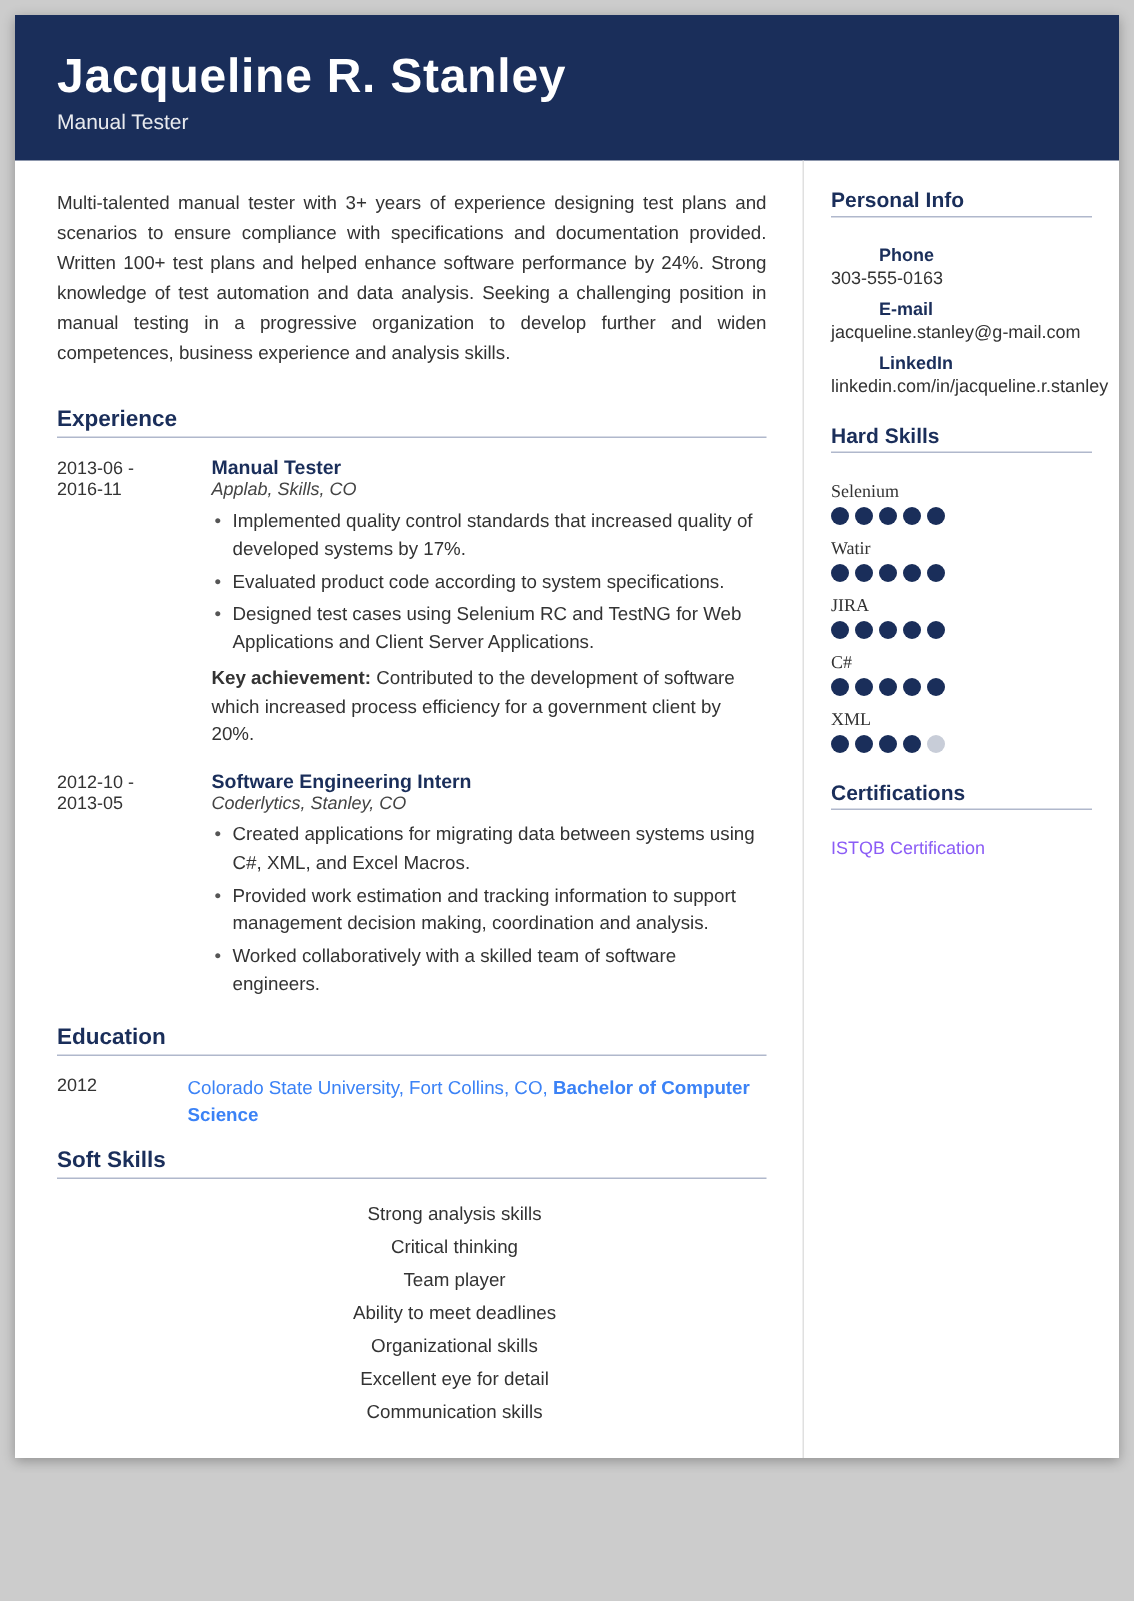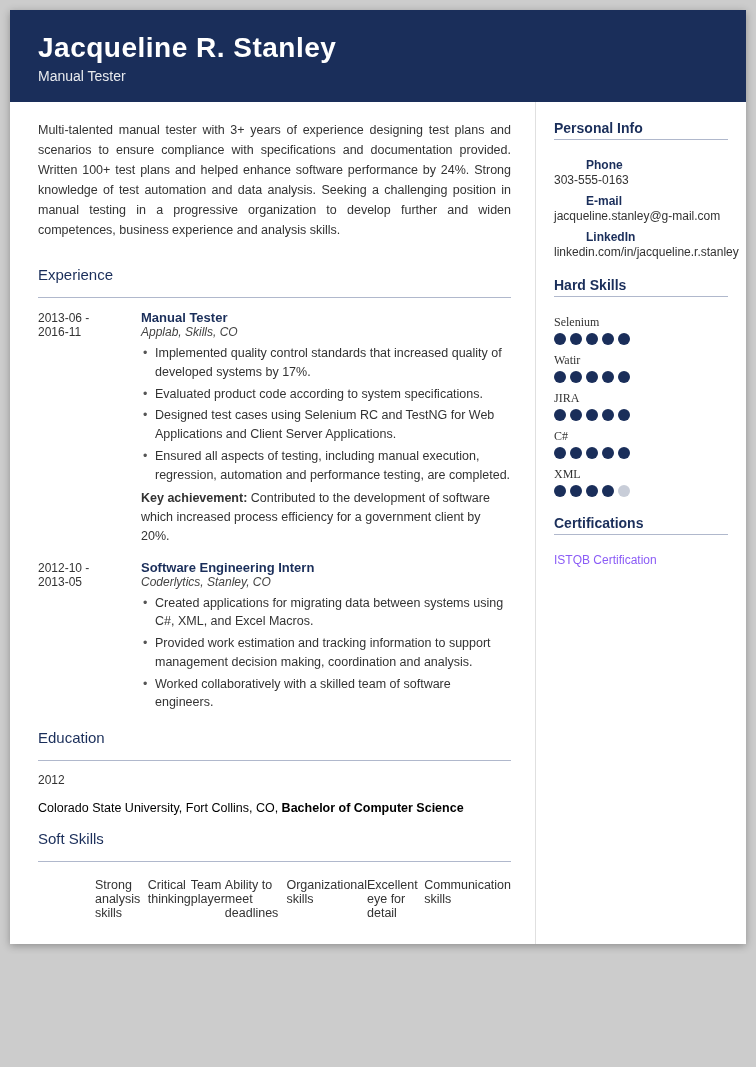--- a/index.html
+++ b/index.html
@@ -17,21 +17,21 @@
       background: #fff;
       box-shadow: 0 2px 8px rgba(0,0,0,0.3);
     }
     
     .header {
       background: #1a2e5a;
       color: #fff;
       padding: 22px 28px 18px 28px;
     }
     .header-name {
-      font-size: 28px;
+      font-size: 32px;
       font-weight: bold;
       letter-spacing: 0.5px;
     }
     .header-title {
       font-size: 14px;
       margin-top: 4px;
       opacity: 0.9;
     }
     
     .body {
@@ -54,24 +54,24 @@
     .summary {
       font-size: 12.5px;
       line-height: 1.6;
       color: #333;
       margin-bottom: 26px;
       text-align: justify;
     }
     
     .section-title {
       font-size: 15px;
-      font-weight: normal;
+      font-weight: bold;
       color: #1a2e5a;
       border-bottom: 1.5px solid #b0b8cc;
-      padding-bottom: 14px;
+      padding-bottom: 3px;
       margin-bottom: 12px;
       margin-top: 4px;
     }
     
     .experience-item {
       display: flex;
       gap: 28px;
       margin-bottom: 14px;
     }
     .exp-dates {
@@ -118,40 +118,40 @@
       line-height: 1.5;
     }
     .key-achievement strong {
       font-weight: bold;
     }
     
     .education-item {
       display: flex;
       gap: 12px;
       margin-bottom: 10px;
-      flex-direction: column;
     }
     .edu-year {
       min-width: 75px;
       font-size: 12px;
       color: #333;
       flex-shrink: 0;
     }
     .edu-content {
       font-size: 12.5px;
-      color: #000000;
+      color: #3b82f6;
       line-height: 1.5;
     }
     
     .soft-skills-section {}
     .soft-skills-list {
       display: flex;
-      flex-direction: row;
+      flex-direction: column;
       gap: 0;
       margin-left: 57px;
+      align-items: center;
     }
     .soft-skill-item {
       font-size: 12.5px;
       color: #333;
       padding: 4px 0;
     }
     
     .sidebar-section {
       margin-bottom: 18px;
     }
@@ -233,21 +233,20 @@
             <span>2013-06 -</span><br>
             <span>2016-11</span>
           </div>
           <div class="exp-content">
             <div class="exp-job-title">Manual Tester</div>
             <div class="exp-company">Applab, Skills, CO</div>
             <ul class="exp-bullets">
               <li>Implemented quality control standards that increased quality of developed systems by 17%.</li>
               <li>Evaluated product code according to system specifications.</li>
               <li>Designed test cases using Selenium RC and TestNG for Web Applications and Client Server Applications.</li>
-              <li>Ensured all aspects of testing, including manual execution, regression, automation and performance testing, are completed.</li>
             </ul>
             <div class="key-achievement">
               <strong>Key achievement:</strong> <span>Contributed to the development of software which increased process efficiency for a government client by 20%.</span>
             </div>
           </div>
         </div>
 
         <div class="experience-item">
           <div class="exp-dates">
             <span>2012-10 -</span><br>

